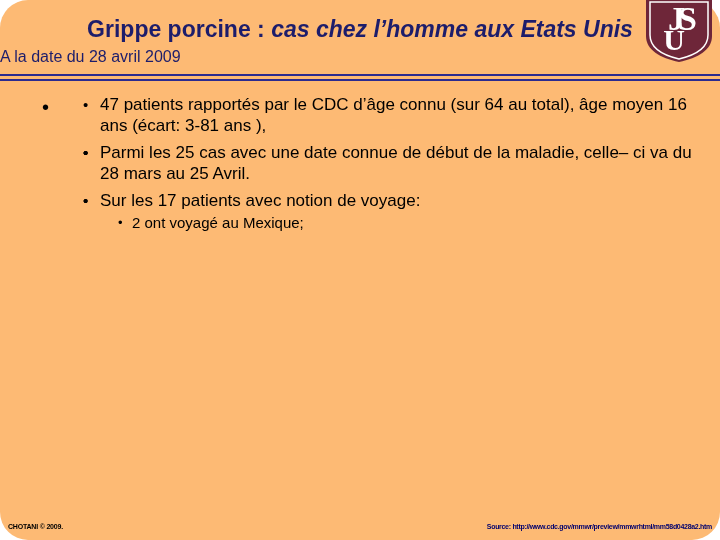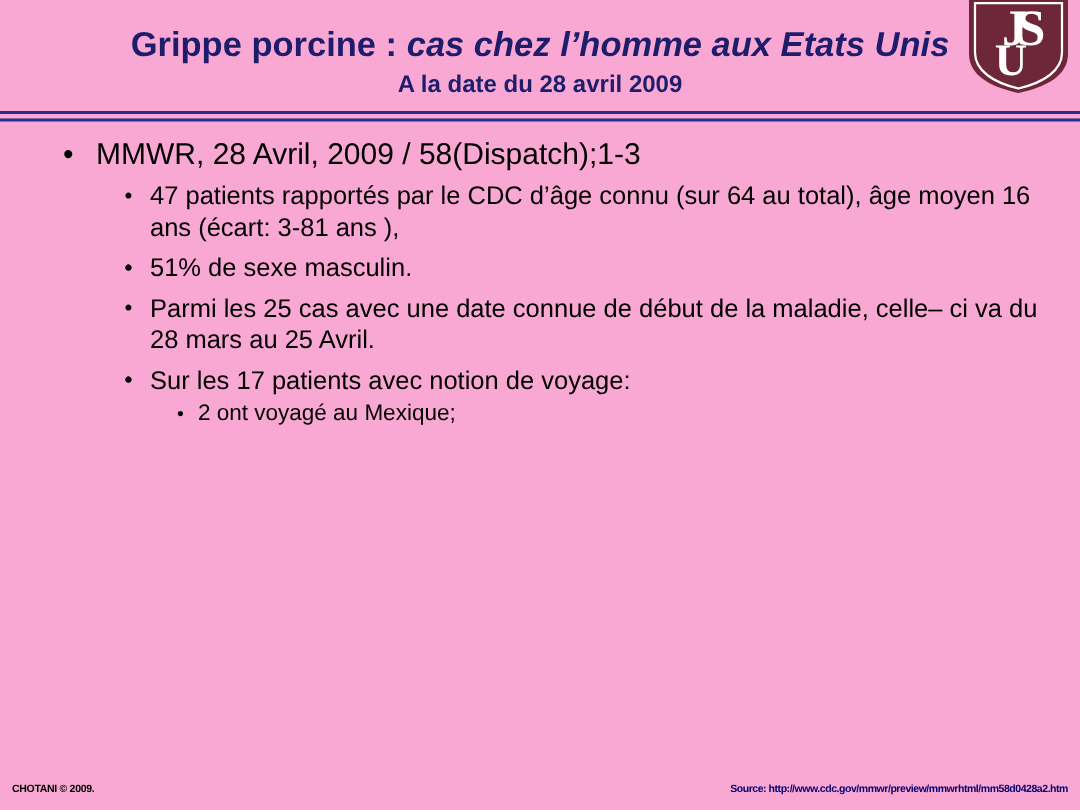--- a/index.html
+++ b/index.html
@@ -11,21 +11,22 @@
     height: 540px;
     background: #ffffff;
     font-family: "Liberation Sans", sans-serif;
     overflow: hidden;
   }
   .slide {
     position: relative;
     width: 720px;
     height: 540px;
     box-sizing: border-box;
-    background: #f9a8d4;
+    background: #fdba74;
+    border-radius: 28px;
   }
 
   
   .header {
     position: absolute;
     top: 0;
     left: 0;
     width: 720px;
     height: 78px;
   }
@@ -42,24 +43,23 @@
     white-space: nowrap;
   }
   .title-line1 .ital {
     font-style: italic;
   }
   .title-line2 {
     position: absolute;
     top: 48px;
     left: 0;
     width: 720px;
-    text-align: center;
     color: #1d1d6b;
     font-size: 16px;
-    font-weight: bold;
+    font-weight: normal;
     white-space: nowrap;
   }
   .rule {
     position: absolute;
     left: 0;
     width: 720px;
     background: #2b2b8f;
   }
   .rule-top {
     top: 74px;
@@ -192,33 +192,31 @@
       <text x="30" y="30" font-family="Liberation Serif, serif" font-size="34" font-weight="bold" fill="#ffffff">J</text>
       <text x="40" y="30" font-family="Liberation Serif, serif" font-size="34" font-weight="bold" fill="#ffffff">S</text>
       <text x="36" y="50" font-family="Liberation Serif, serif" font-size="30" font-weight="bold" fill="#ffffff" text-anchor="middle">U</text>
     </svg>
   </div>
 
   <div class="body">
     <ul class="lvl1">
       <li>
         <span class="bullet">•</span>
-        <span>MMWR,  28 Avril, 2009 / 58(Dispatch);1-3</span>
 
         <ul class="lvl2">
           <li>
             <span class="bullet">•</span>
             <span>47 patients rapportés par le  CDC d’âge connu (sur 64 au total),  âge moyen 16 ans  (écart: 3-81 ans ),</span>
           </li>
           <li>
             <span class="bullet">•</span>
           </li>
           <li>
             <span class="bullet">•</span>
-            <span>51% de sexe masculin.</span>
           </li>
           <li>
             <span class="bullet">•</span>
             <span>Parmi les  25 cas avec une date connue de début de la maladie, celle– ci va du 28 mars au 25 Avril.</span>
           </li>
           <li>
             <span class="bullet">•</span>
           </li>
           <li>
             <span class="bullet">•</span>

